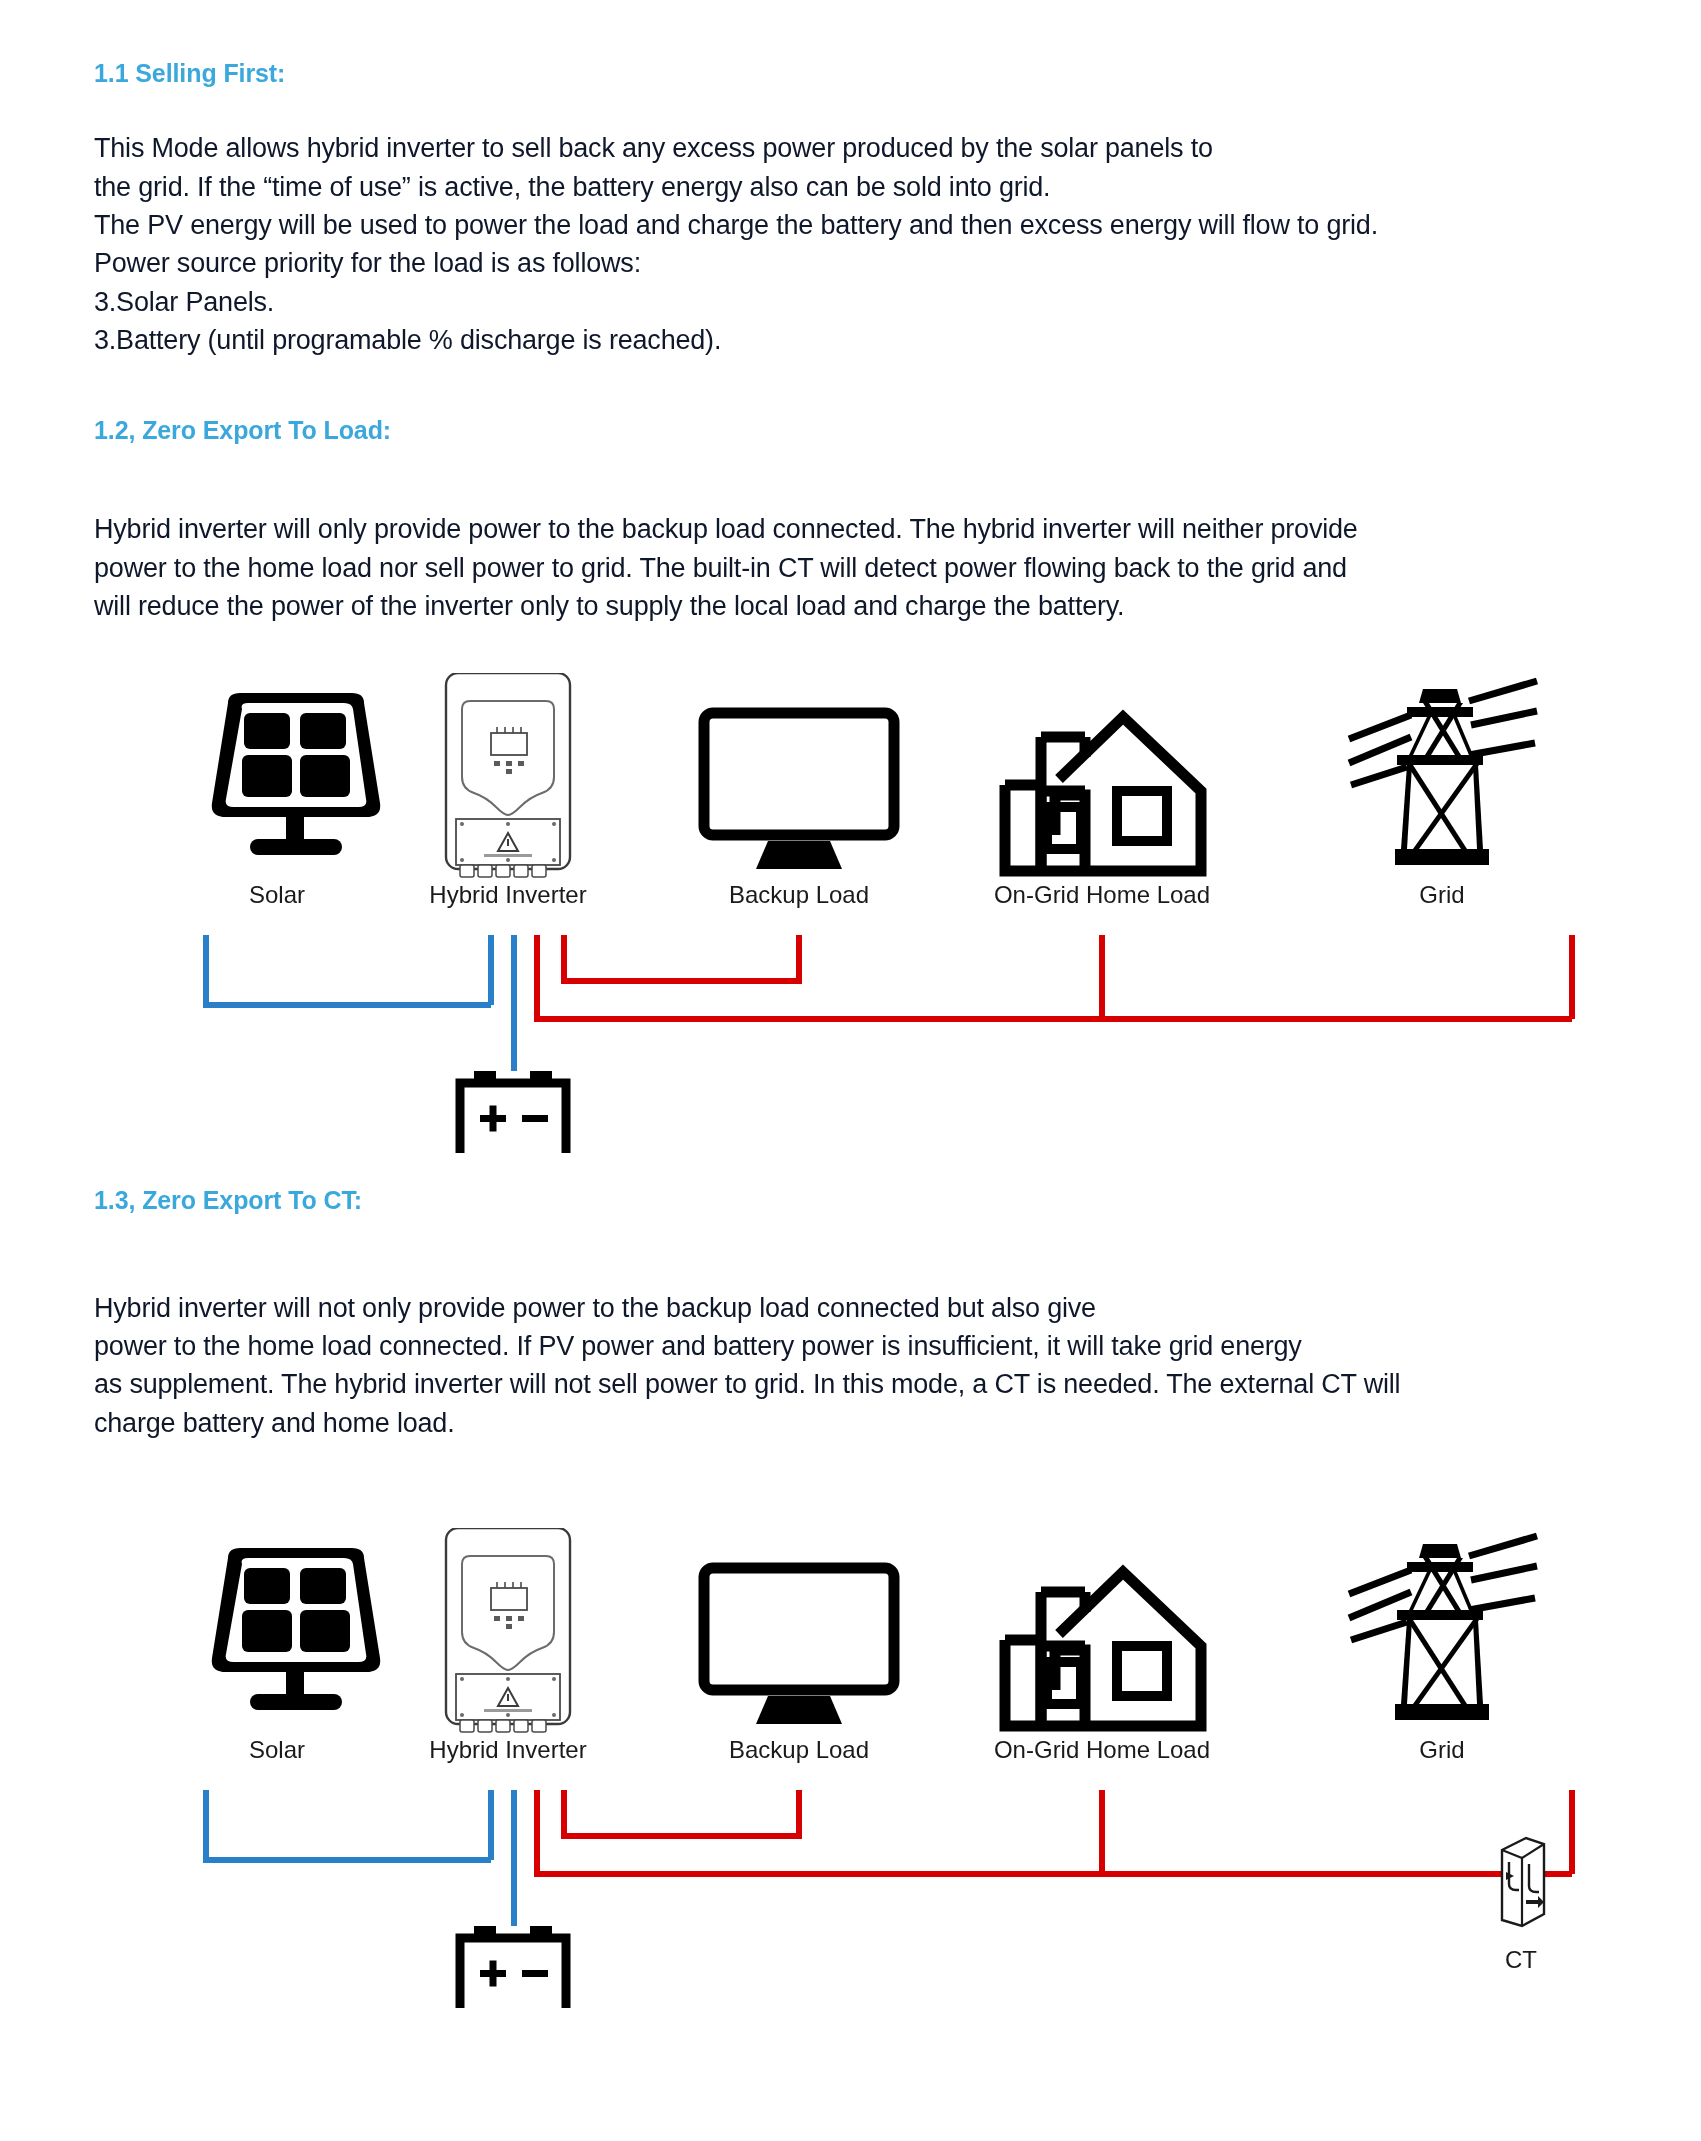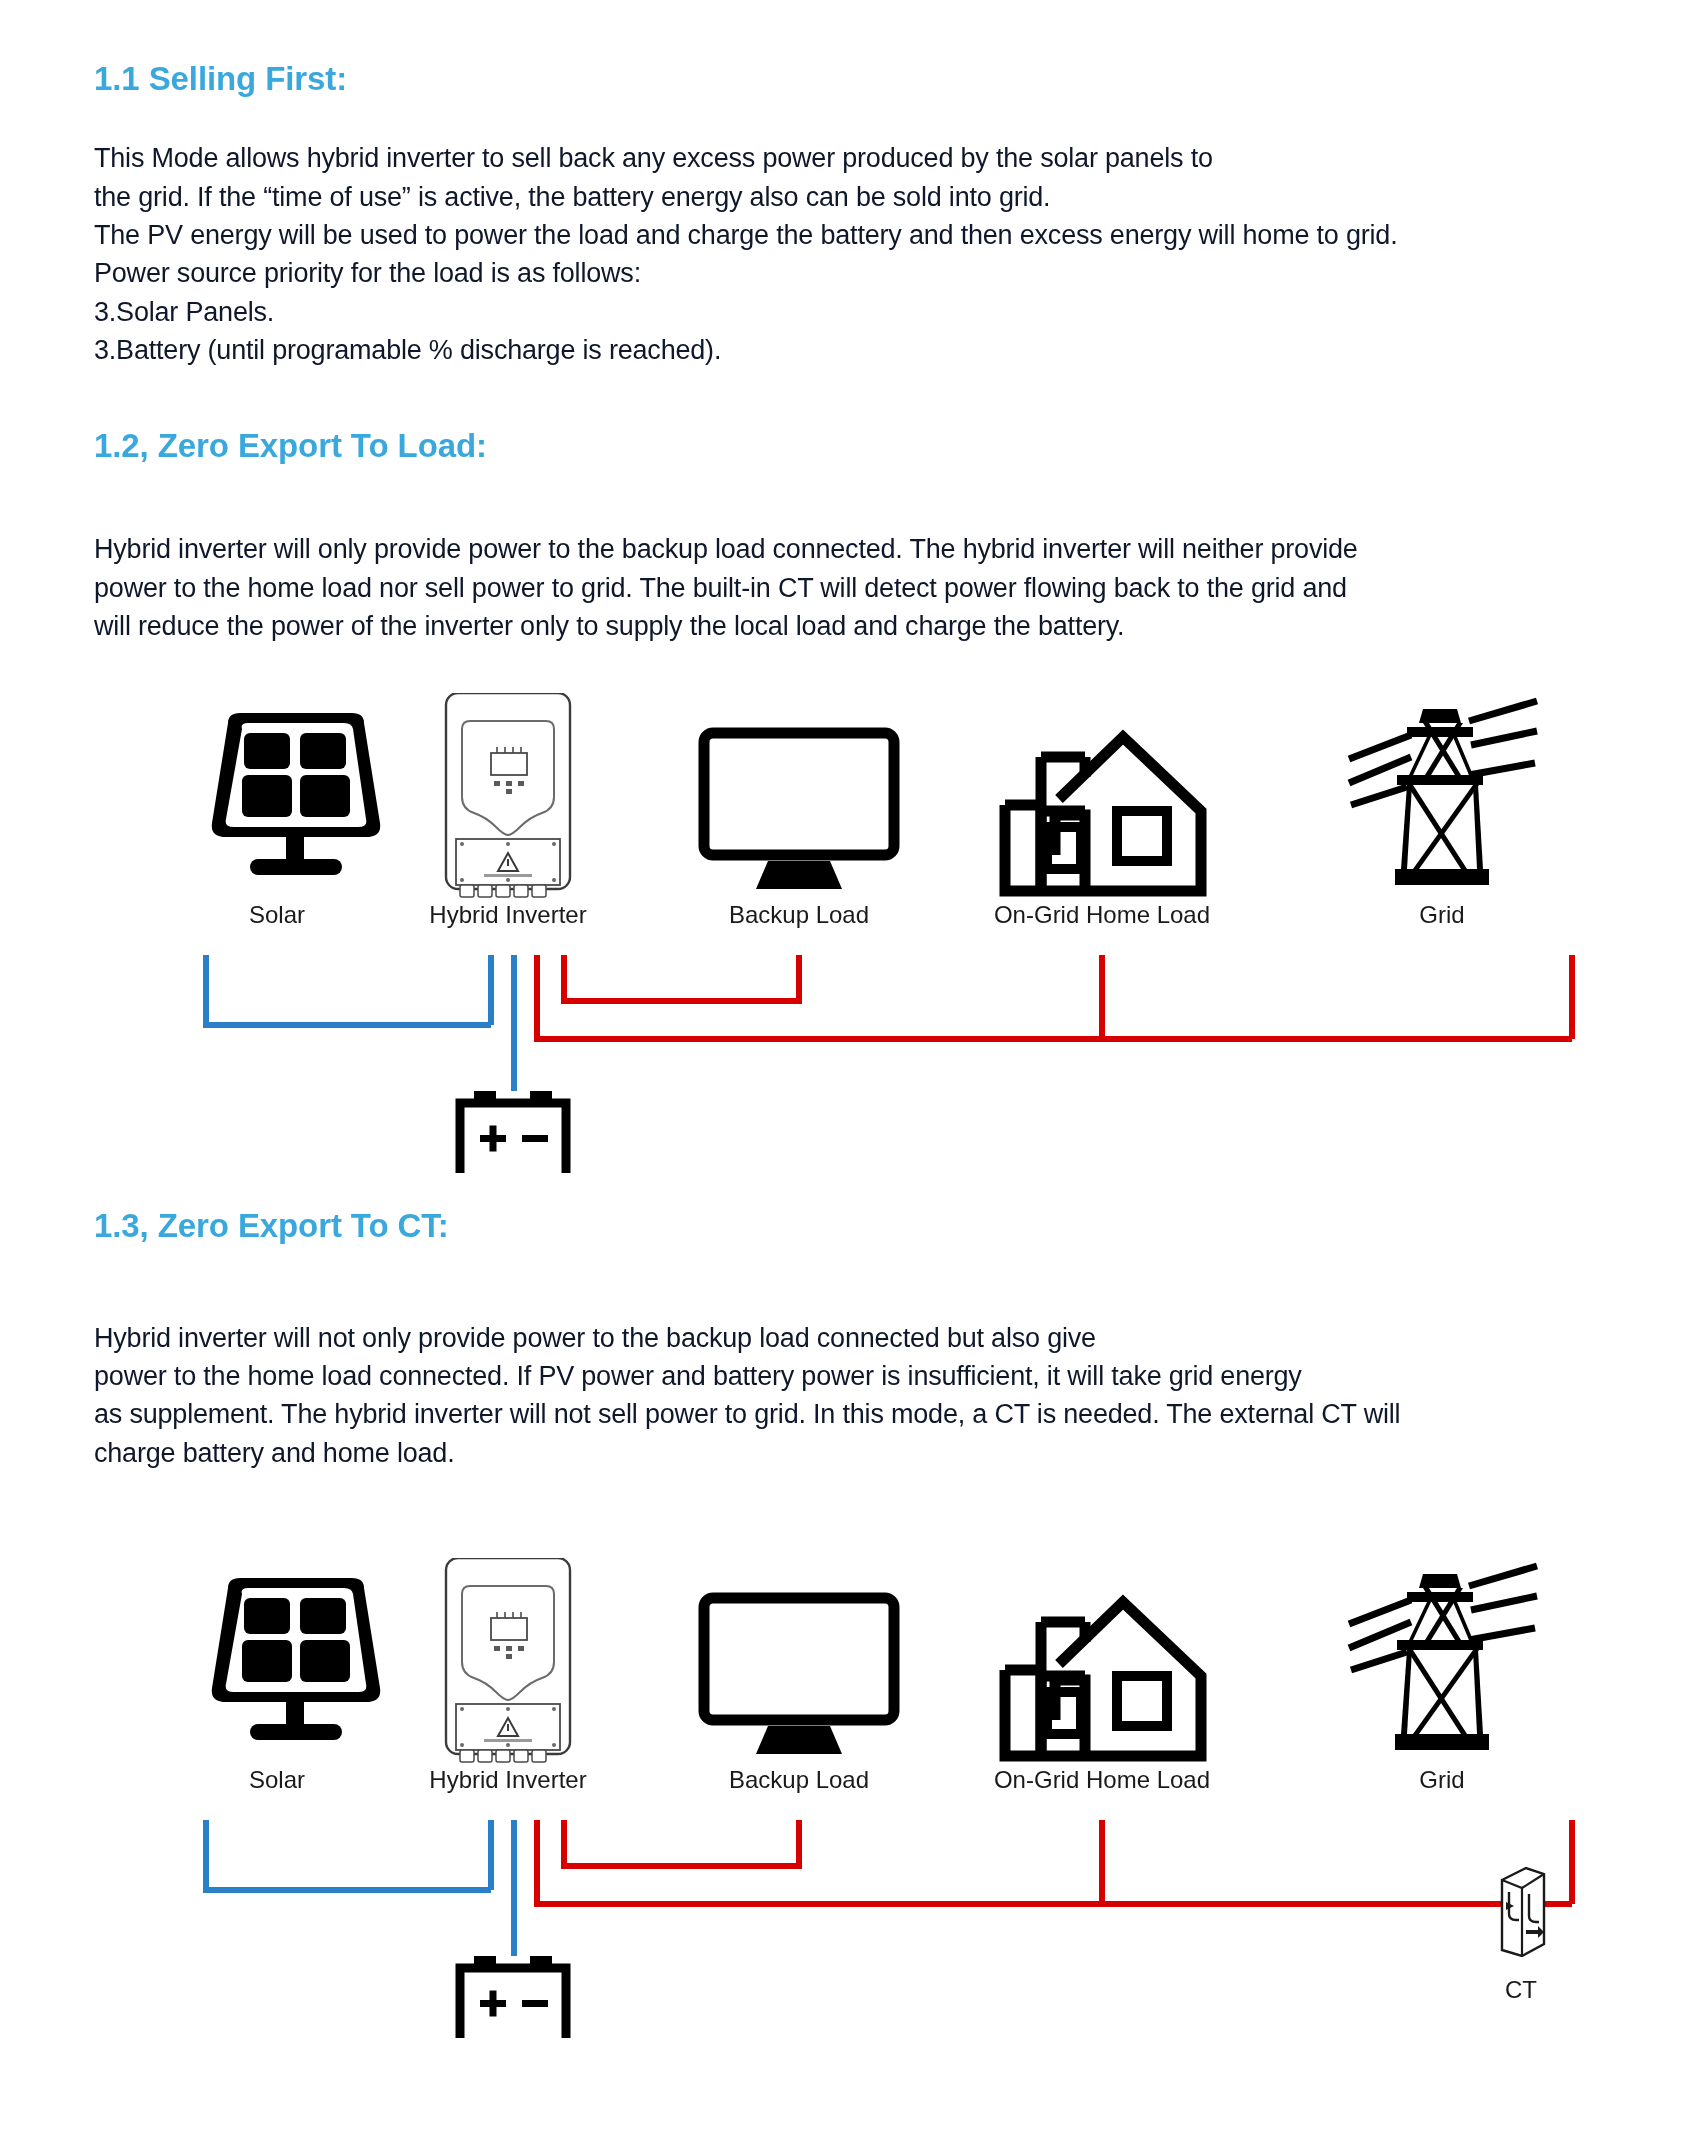--- a/index.html
+++ b/index.html
@@ -17,21 +17,21 @@
     width: 1701px;
     min-height: 2141px;
     position: relative;
     padding: 0;
   }
   .content {
     padding: 58px 90px 40px 94px;
   }
   h2.section-heading {
     color: #3aa8dd;
-    font-size: 33px;
+    font-size: 25px;
     font-weight: bold;
     letter-spacing: -0.1px;
     margin: 0;
     line-height: 1.25;
   }
   .para {
     font-size: 27px;
     line-height: 1.42;
     color: #0f172a;
     margin: 0;
@@ -59,21 +59,21 @@
 <body>
 
 <div class="page">
  <div class="content">
 
   <h2 class="section-heading">1.1 Selling First:</h2>
   <div class="gap-40"></div>
   <p class="para">
     <span class="line">This Mode allows hybrid inverter to sell back any excess power produced by the solar panels to</span>
     <span class="line">the grid. If the “time of use” is active, the battery energy also can be sold into grid.</span>
-    <span class="line">The PV energy will be used to power the load and charge the battery and then excess energy will home to grid.</span>
+    <span class="line">The PV energy will be used to power the load and charge the battery and then excess energy will flow to grid.</span>
     <span class="line">Power source priority for the load is as follows:</span>
     <span class="line">3.Solar Panels.</span>
     <span class="line">3.Battery (until programable % discharge is reached).</span>
   </p>
 
   <div class="gap-56"></div>
 
   <h2 class="section-heading">1.2, Zero Export To Load:</h2>
   <div class="gap-64"></div>
   <p class="para">

